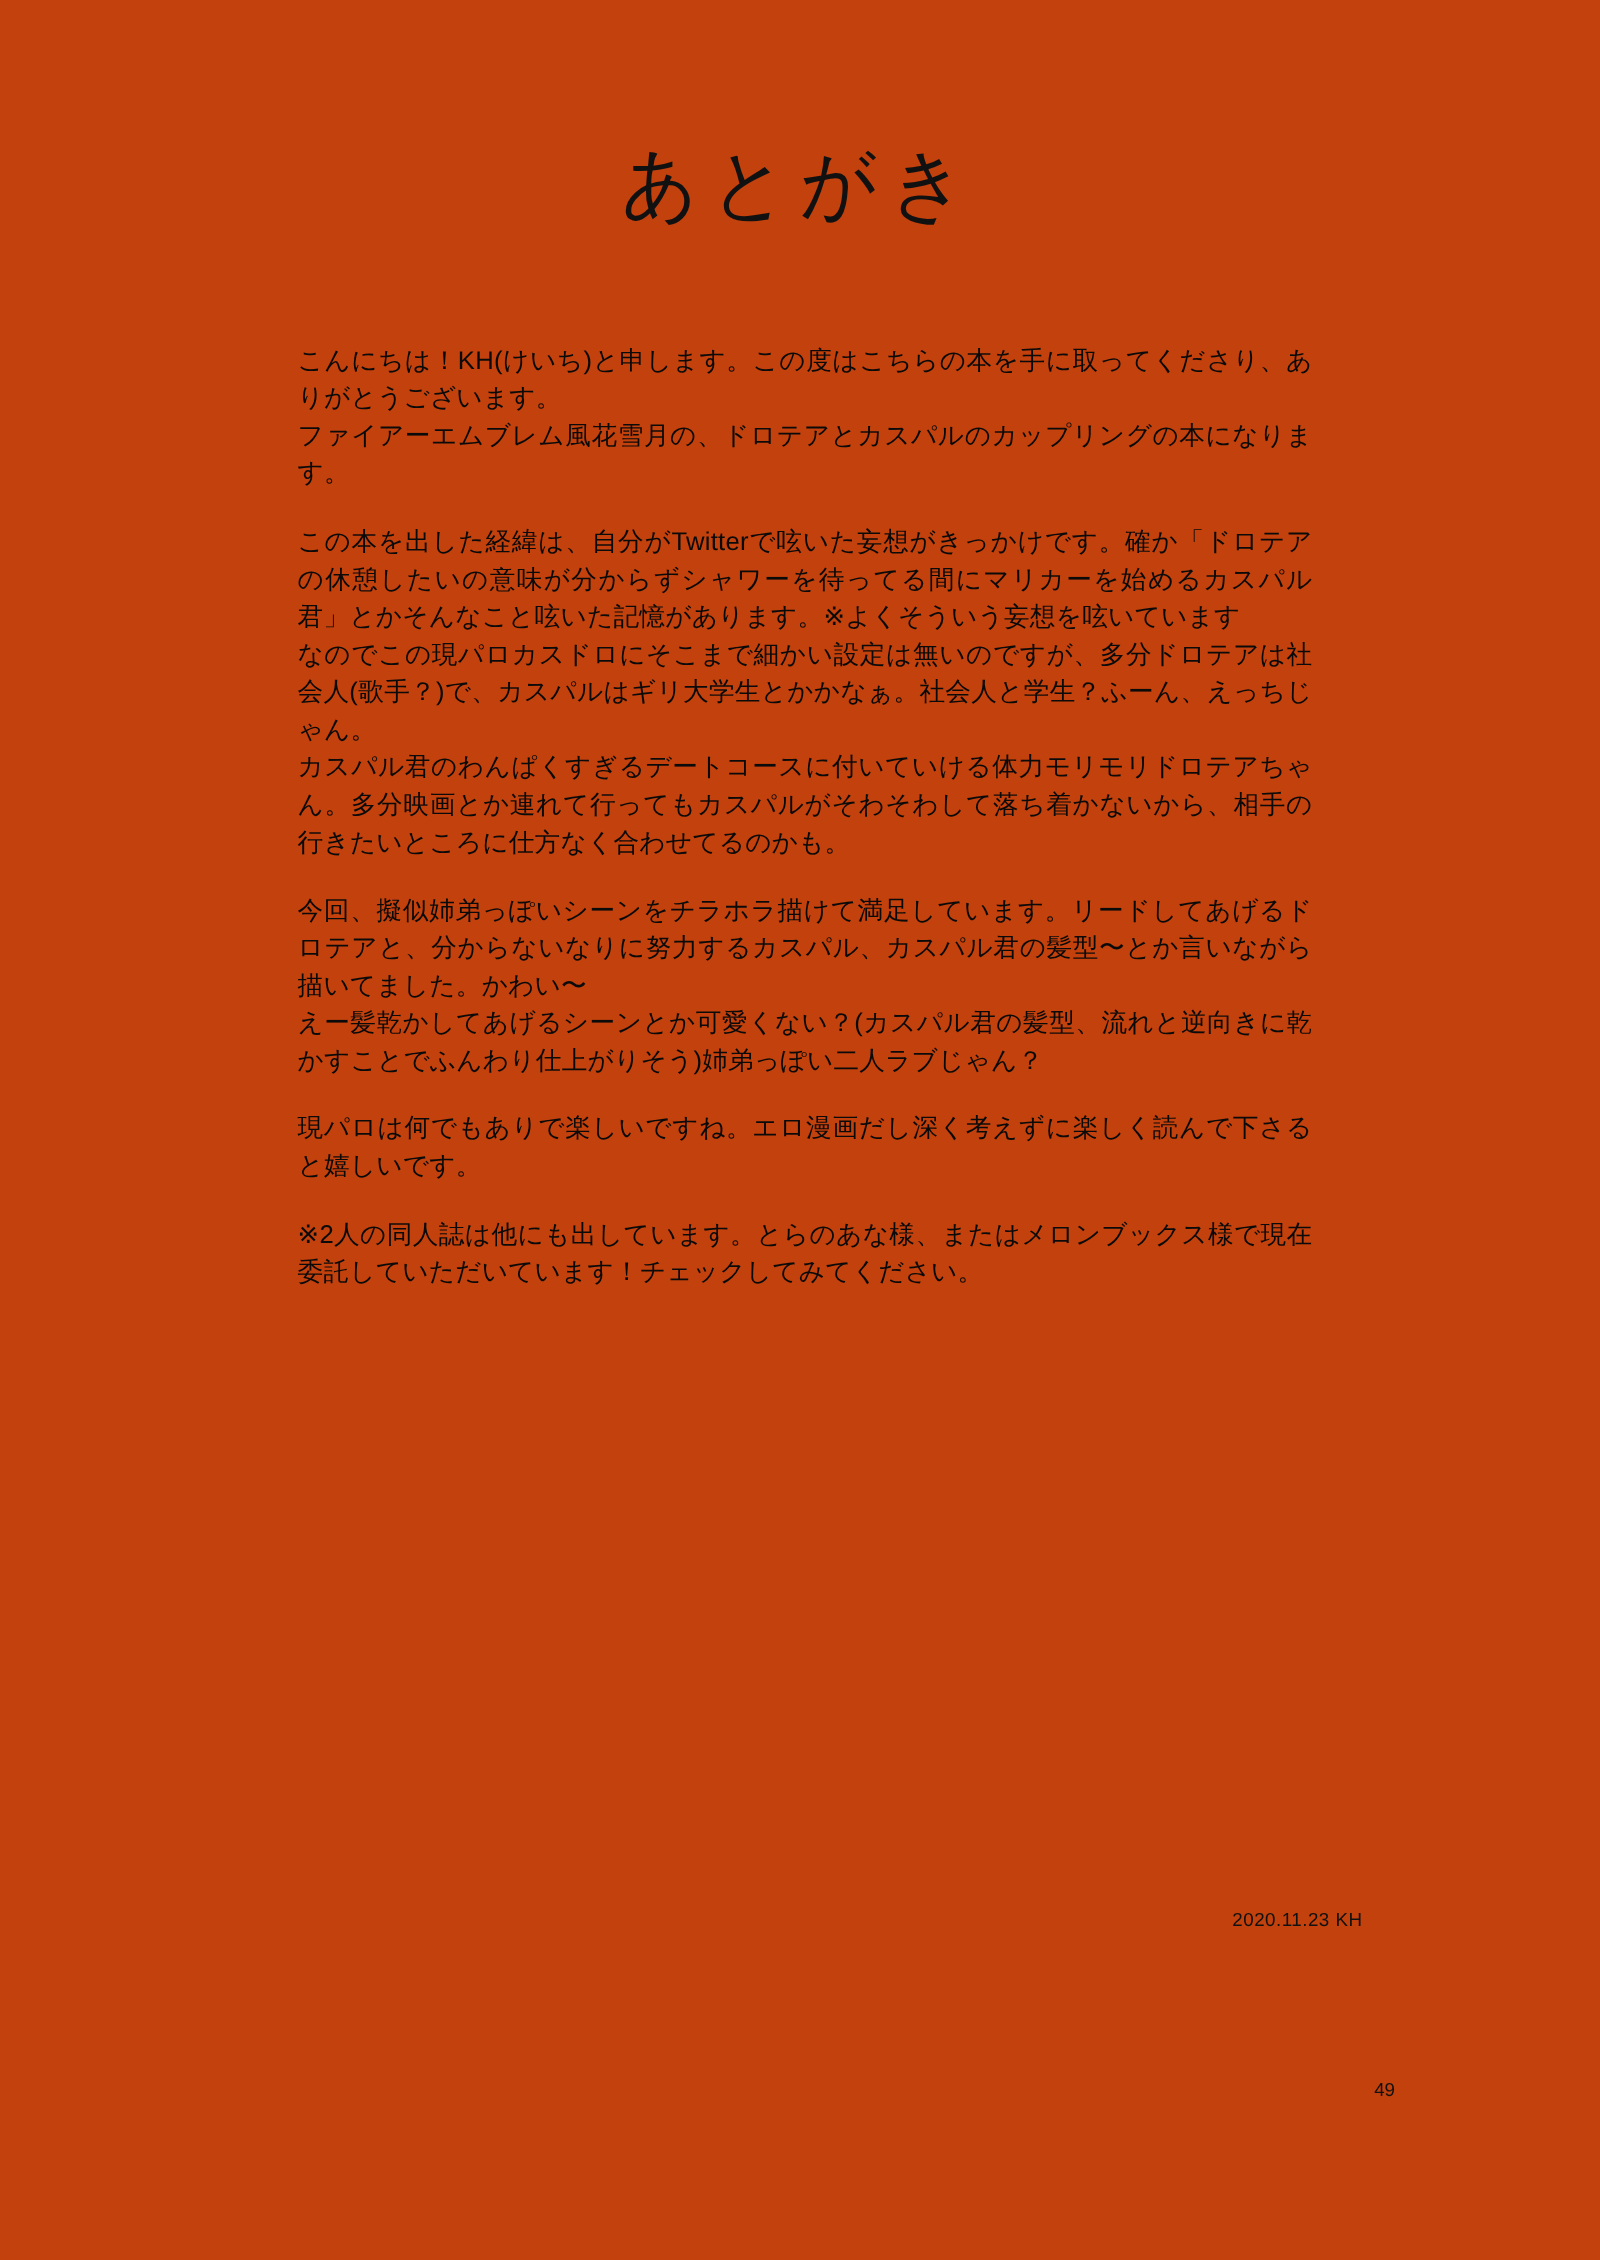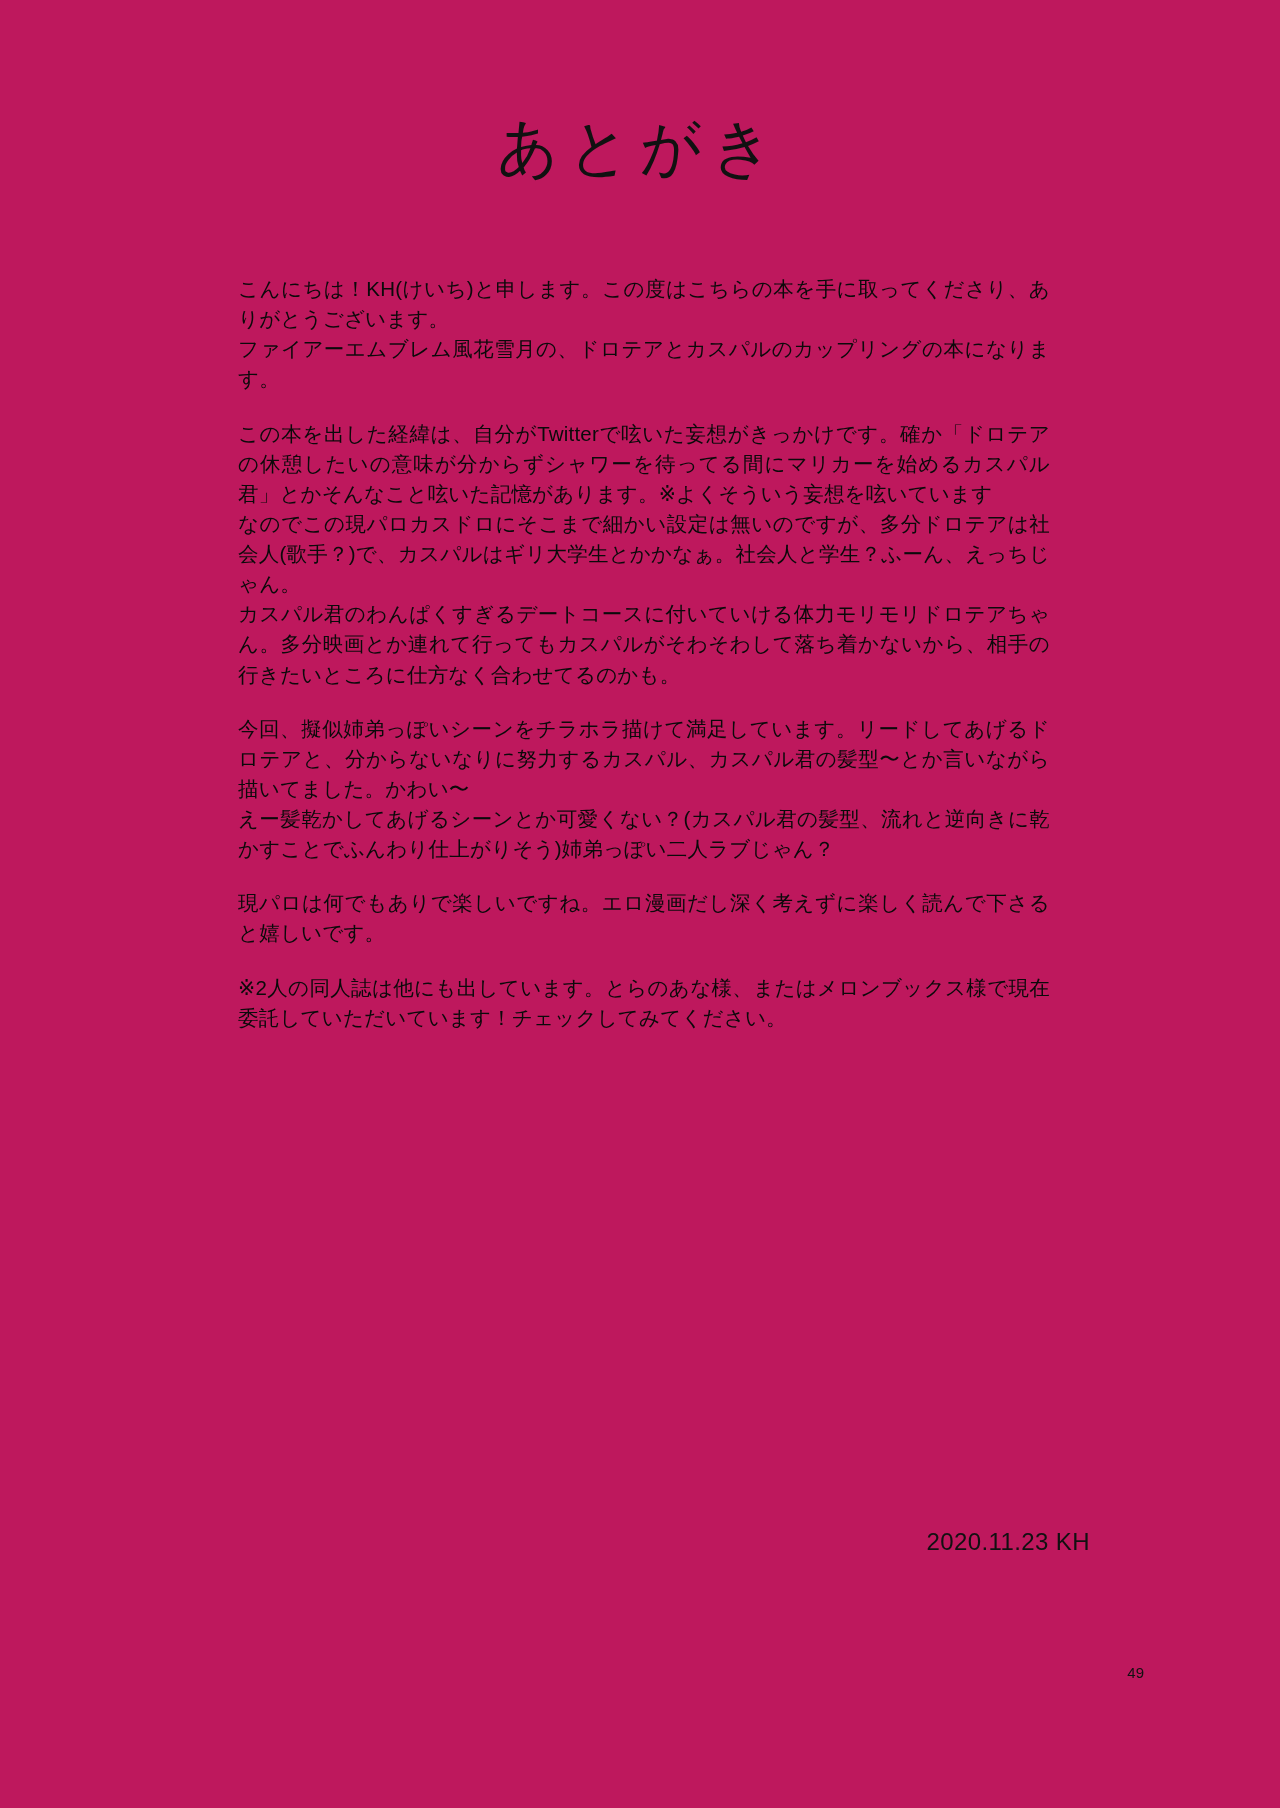--- a/index.html
+++ b/index.html
@@ -4,21 +4,21 @@
 <style>
   html, body {
     margin: 0;
     padding: 0;
     background: #ffffff;
   }
   .page {
     position: relative;
     width: 1280px;
     height: 1808px;
-    background: #be185d;
+    background: #c2410c;
     margin: 0 auto;
     overflow: hidden;
     font-family: "Liberation Sans", "DejaVu Sans", sans-serif;
     color: #000000;
   }
   .title {
     position: absolute;
     left: 0;
     right: 0;
     top: 108px;
@@ -43,28 +43,28 @@
     text-align: justify;
     color: #0a0a0a;
     margin: 0 0 24px 0;
     white-space: pre-wrap;
   }
   .para:last-child { margin-bottom: 0; }
   .signature {
     position: absolute;
     right: 190px;
     top: 1528px;
-    font-size: 24px;
+    font-size: 15px;
     letter-spacing: 0.4px;
     color: #111;
     font-family: "Liberation Sans", sans-serif;
   }
   .folio {
     position: absolute;
-    right: 136px;
+    right: 164px;
     top: 1664px;
     font-size: 15px;
     color: #111;
     font-family: "Liberation Sans", sans-serif;
   }
 </style>
 </head>
 <body>
 
 <div class="page">

